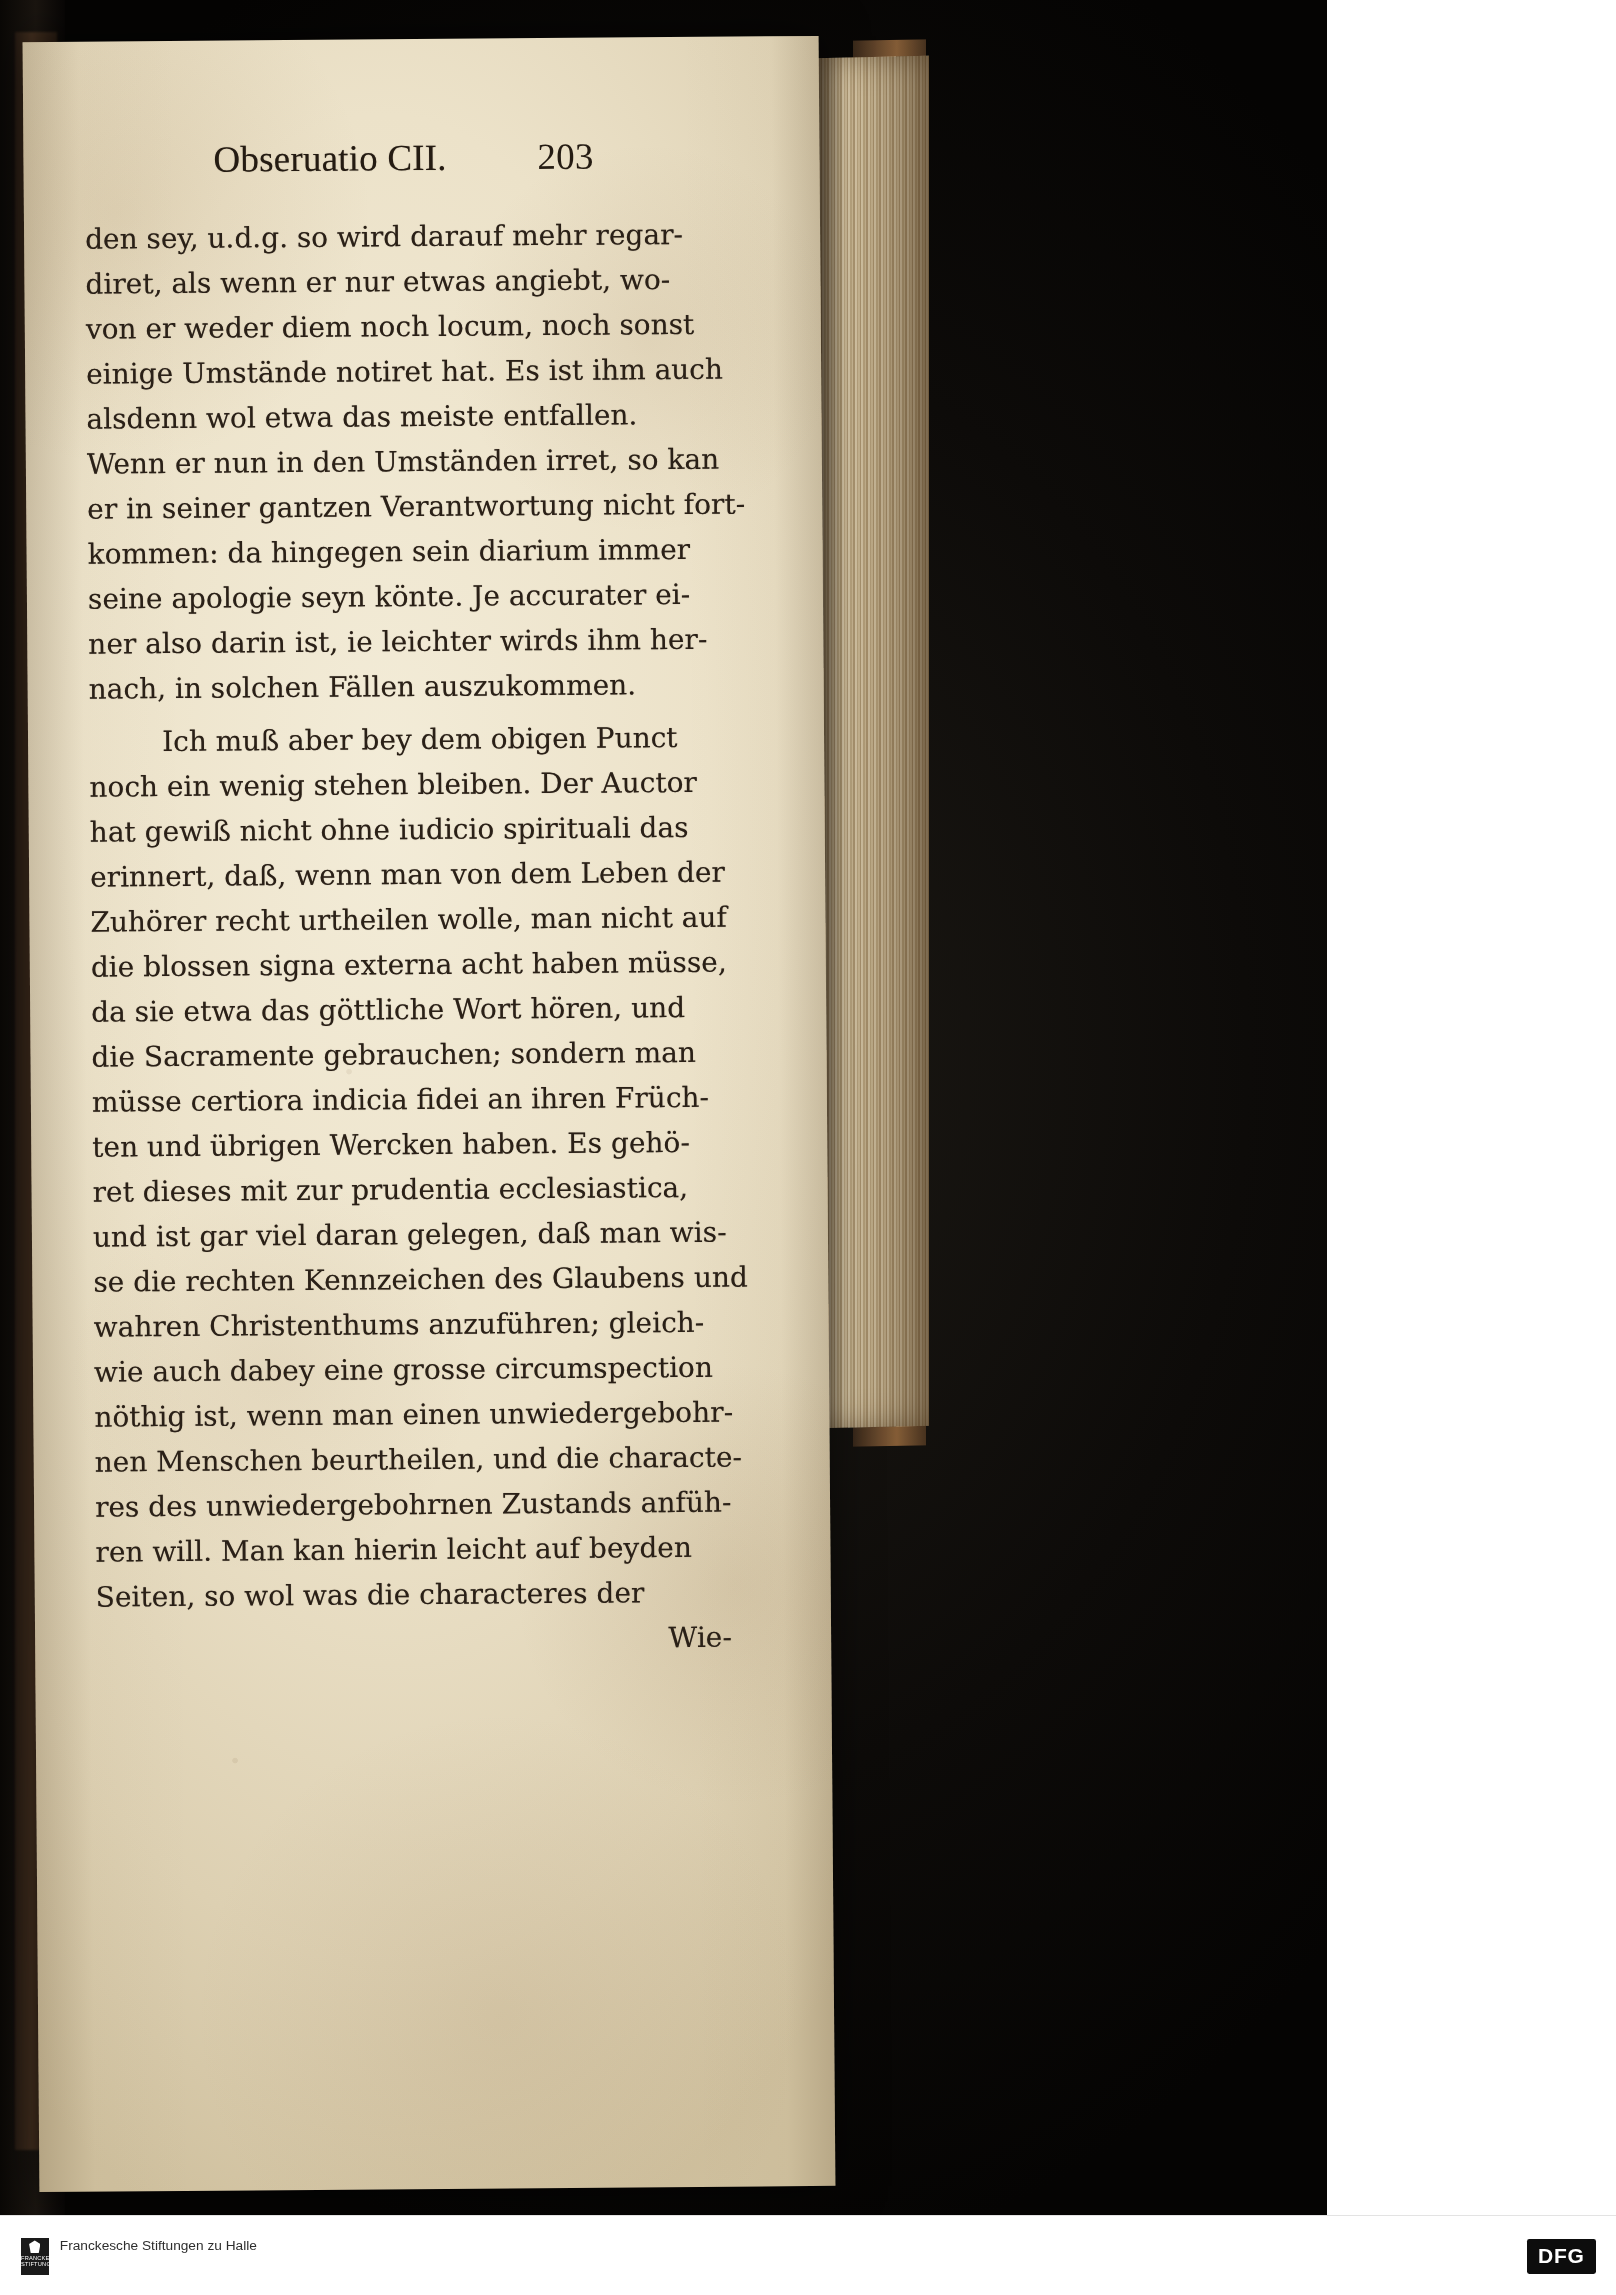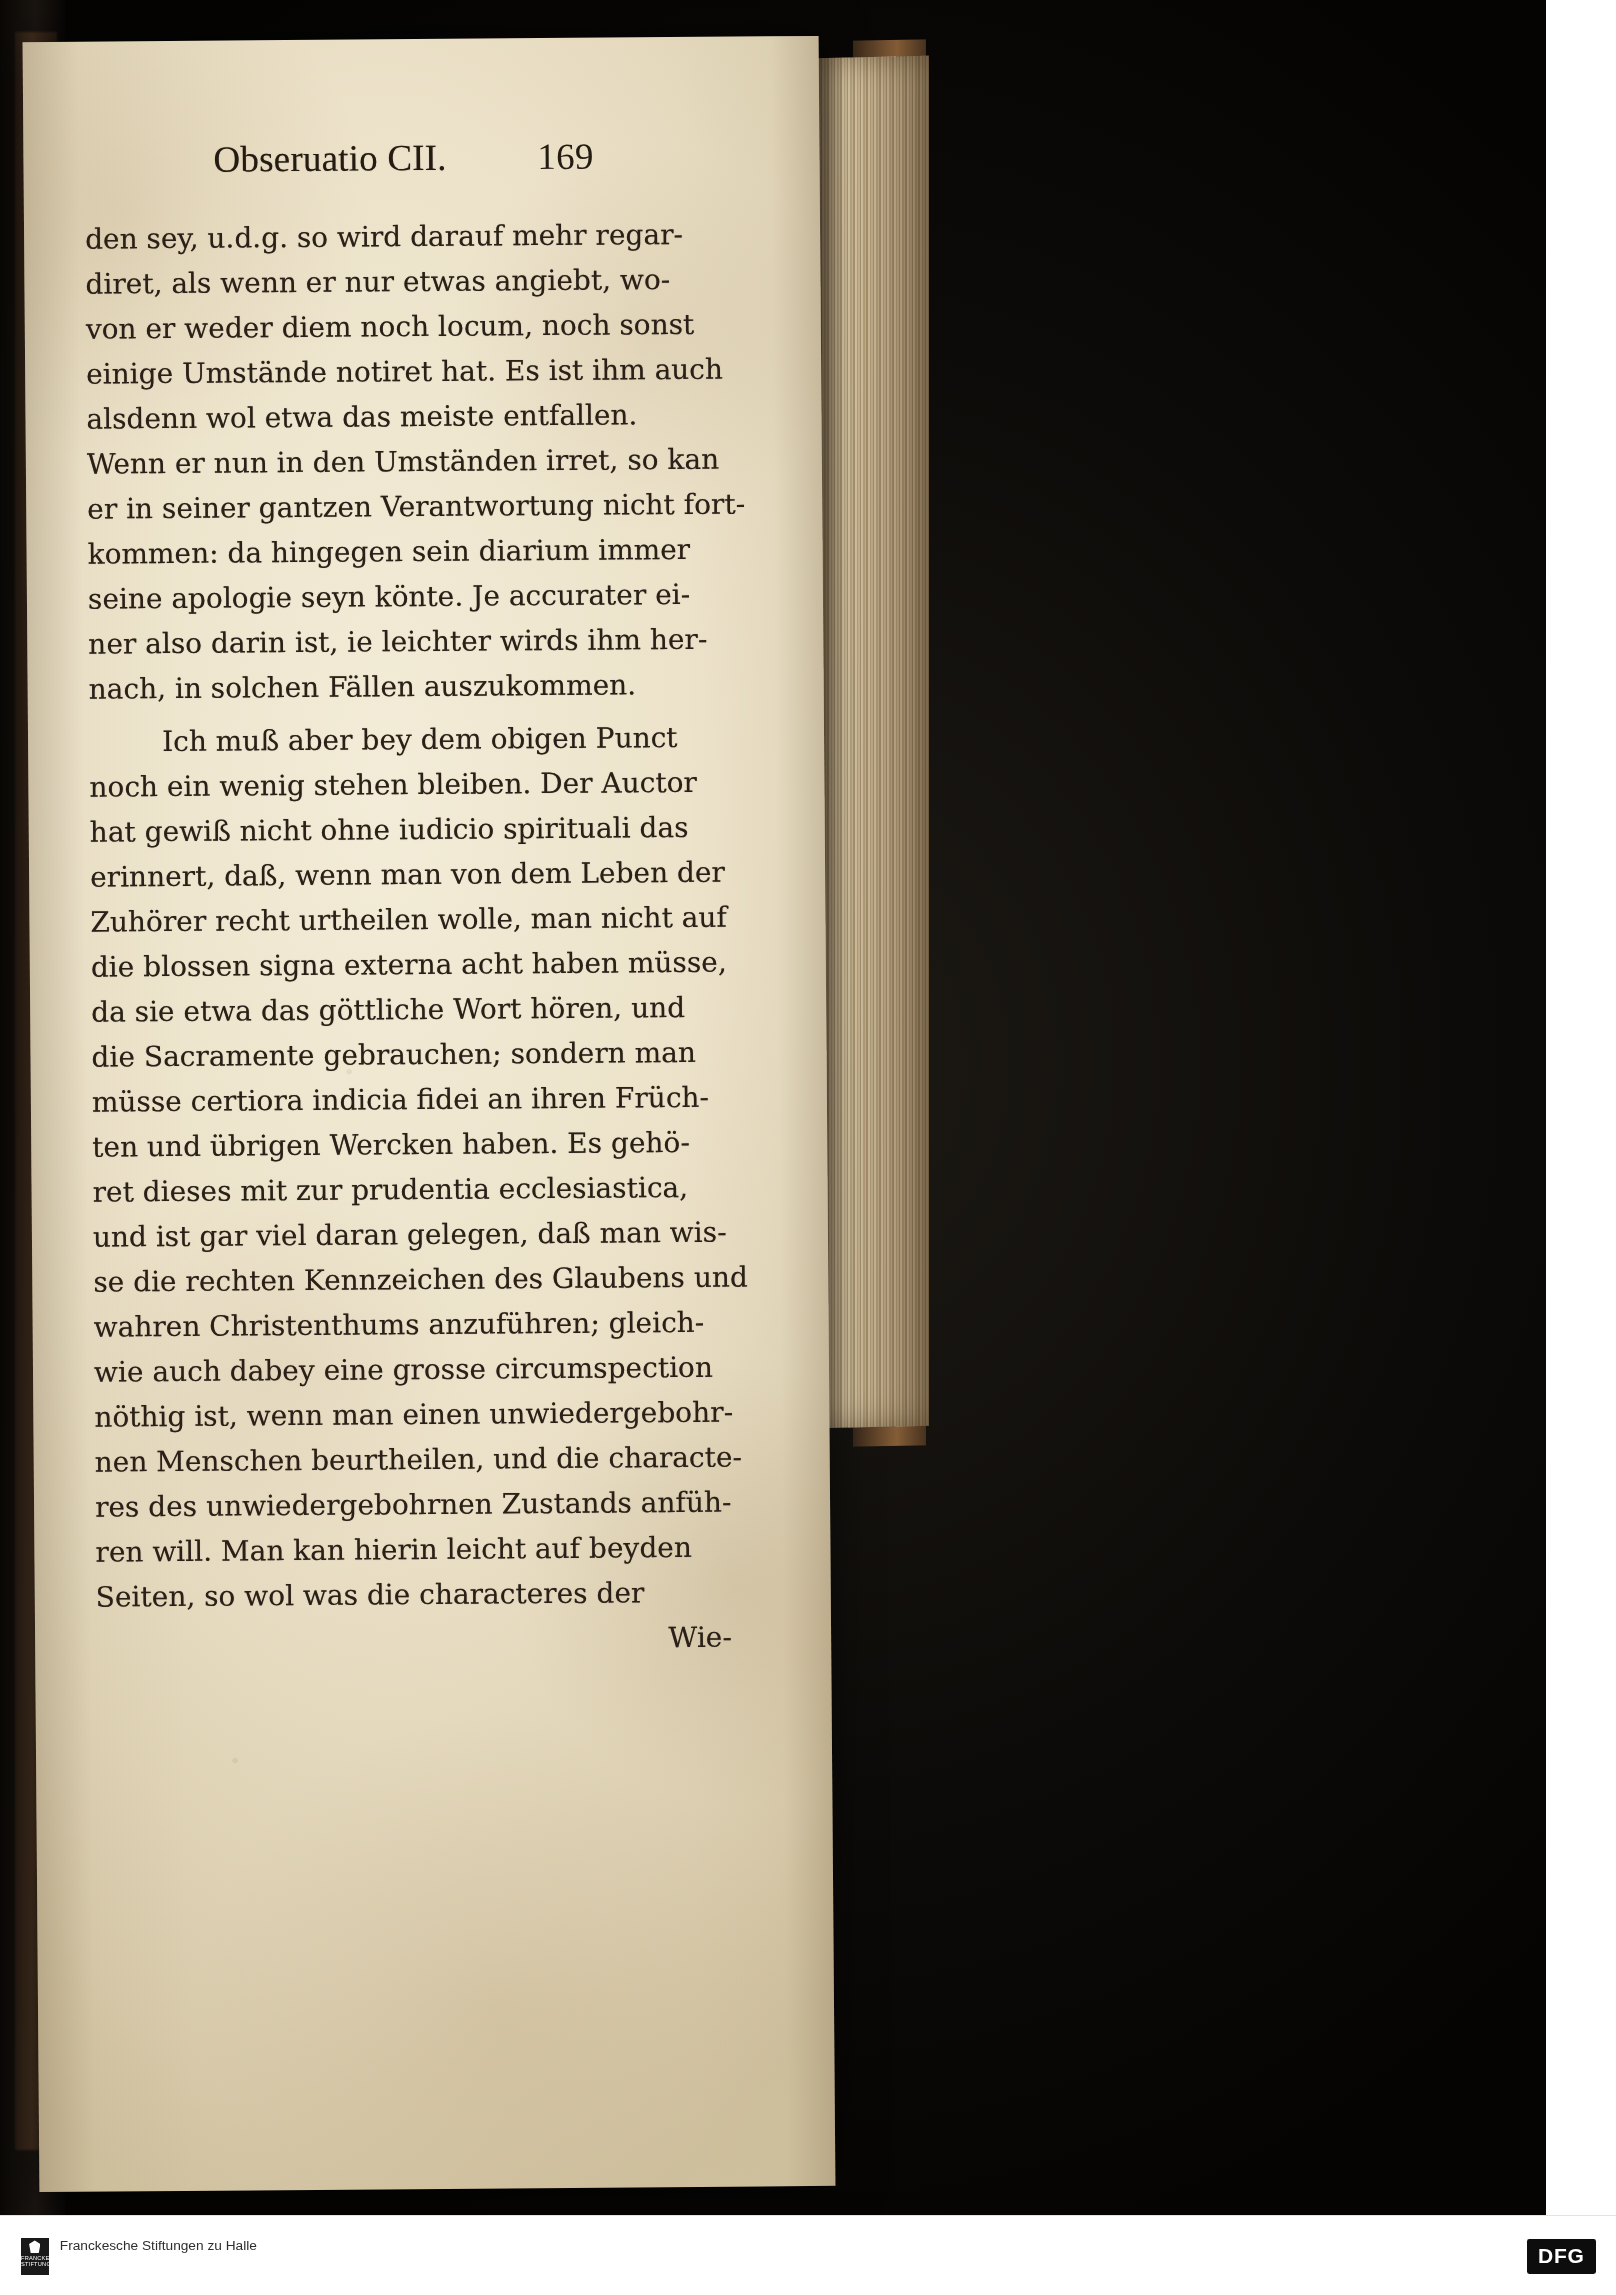--- a/index.html
+++ b/index.html
@@ -13,21 +13,21 @@
     position: relative;
     font-family: "Liberation Serif", serif;
     overflow: hidden;
   }
 
   
   .scan {
     position: absolute;
     left: 0;
     top: 0;
-    width: 1546px;
+    width: 1327px;
     height: 2215px;
     background: #0a0907;
     overflow: hidden;
   }
 
   
   .scan-bg {
     position: absolute;
     inset: 0;
     background:
@@ -257,21 +257,21 @@
   </div>
 
   <div class="leaf">
     <div class="leaf-grain"></div>
     <div class="leaf-foxing"></div>
 
     <div class="text-block">
 
       <div class="running-head">
         <div class="head-title rom">Obseruatio CII.</div>
-        <div class="head-folio rom">169</div>
+        <div class="head-folio rom">203</div>
       </div>
 
       <div class="body-text">
 
         <p>
           <span class="line">den sey, u.d.g. so wird darauf mehr regar-</span>
           <span class="line">diret, als wenn er nur etwas angiebt, wo-</span>
           <span class="line">von er weder diem noch locum, noch sonst</span>
           <span class="line">einige Umstände notiret hat.    Es ist ihm auch</span>
           <span class="line">alsdenn wol etwa das meiste entfallen.</span>

